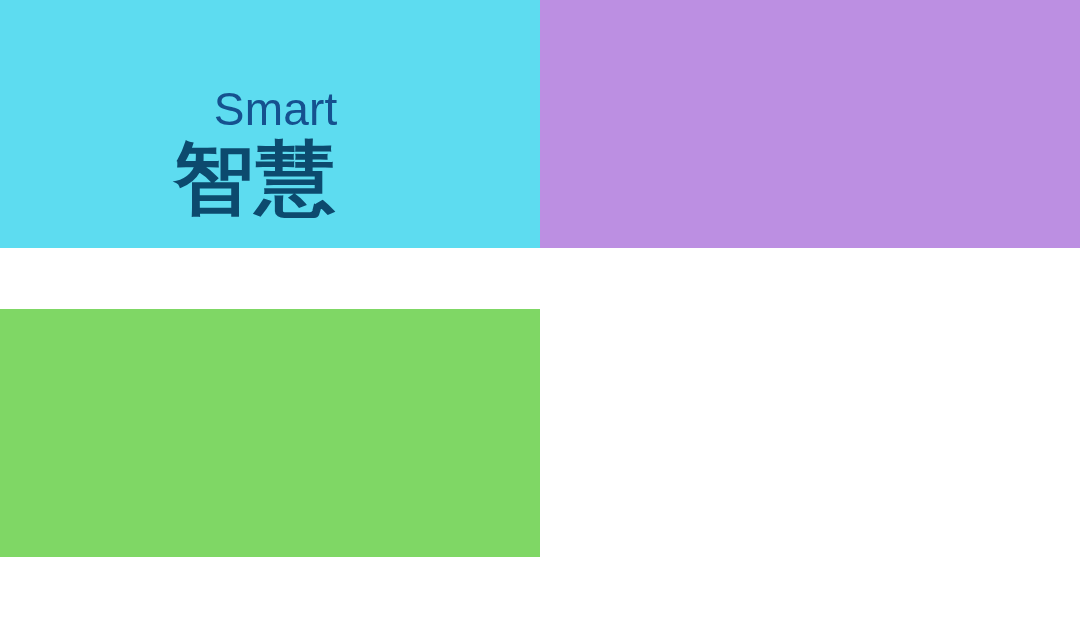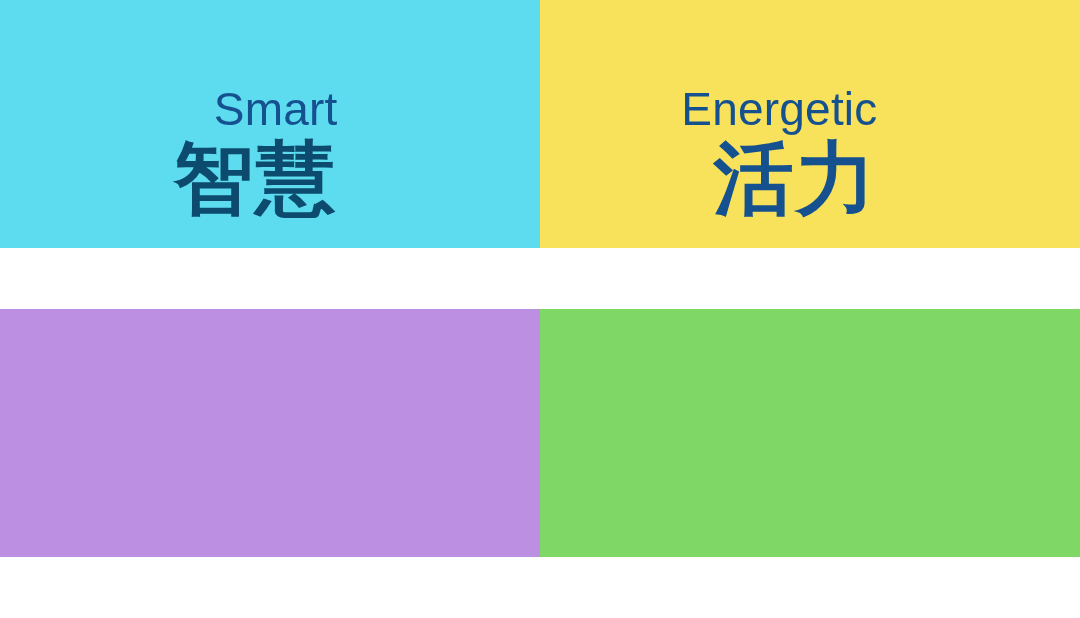--- a/index.html
+++ b/index.html
@@ -77,26 +77,20 @@
 
 <div id="grid">
 
   <div class="quadrant row-top" id="q-smart" style="background: rgb(93, 220, 240);">
     <div class="text-stack">
       <span class="en-word" style="color: rgb(21, 81, 143);">Smart</span>
       <span class="zh-word" style="color: #0c4a6e;">智慧</span>
     </div>
   </div>
 
-  <div class="quadrant row-top" id="q-energetic" style="background: rgb(248, 226, 92);">
-    <div class="text-stack">
-      <span class="en-word" style="color: rgb(21, 81, 143);">Energetic</span>
-      <span class="zh-word" style="color: rgb(21, 81, 143);">活力</span>
-    </div>
-  </div>
 
   <div class="quadrant row-bot" id="q-innovative" style="background: rgb(188, 143, 226);">
     
   </div>
 
   <div class="quadrant row-bot" id="q-sustainable" style="background: rgb(127, 215, 101);">
     
   </div>
 
 </div>

